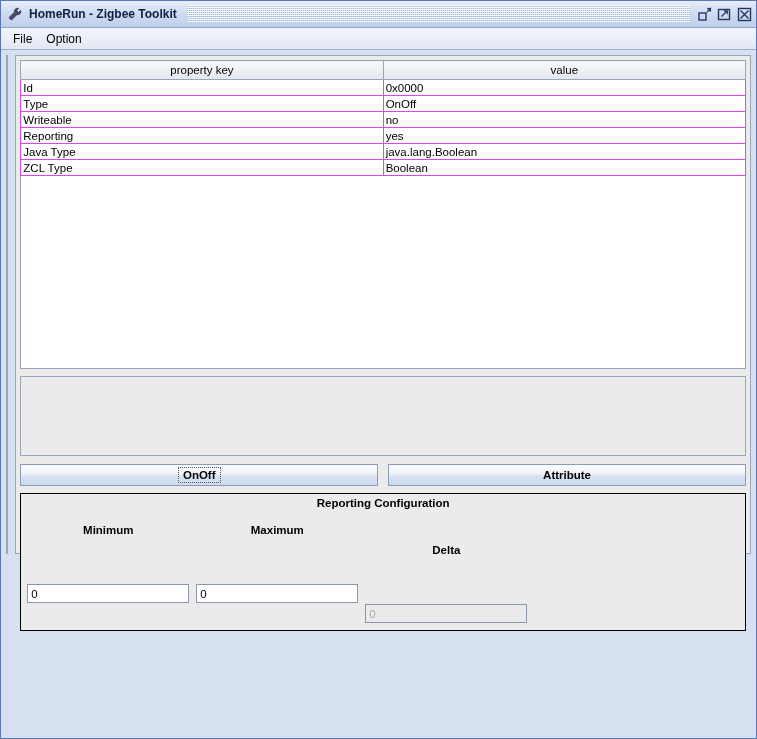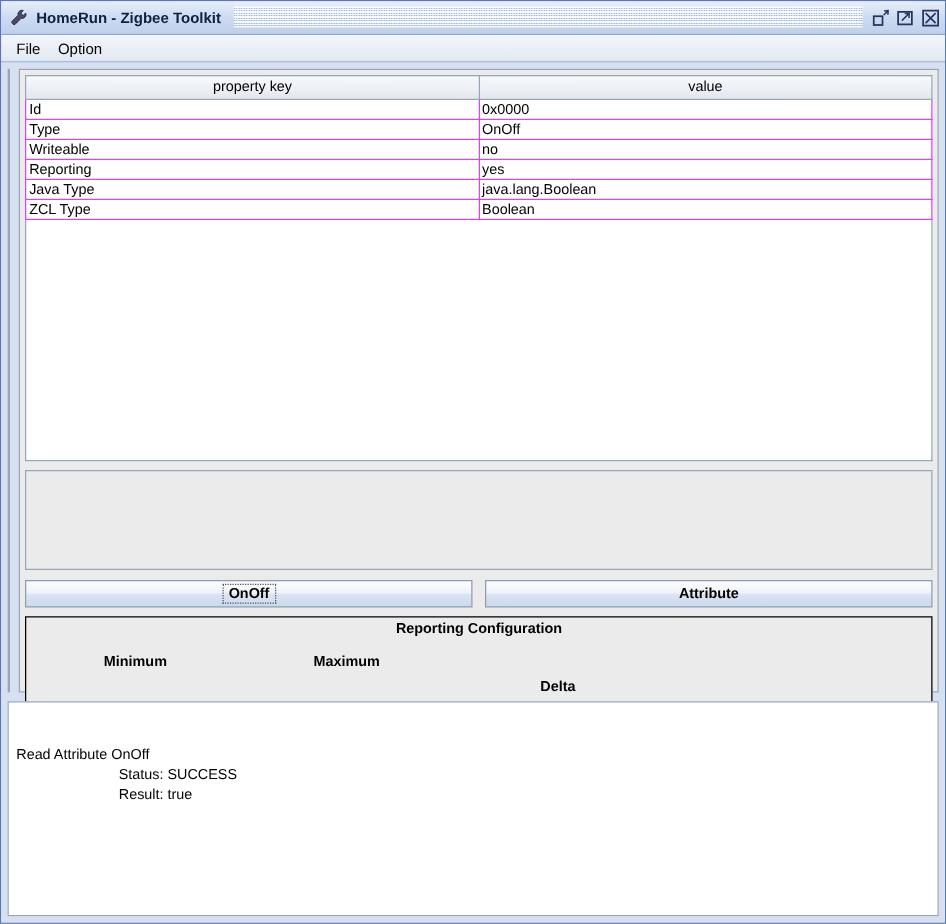--- a/index.html
+++ b/index.html
@@ -352,23 +352,15 @@
             <div class="rcol delta">
               <div class="rlabel">Delta</div>
               <input class="rinput disabled" type="text" disabled="" value="0" style="">
             </div>
           </div>
         </div>
 
       </div>
     </div>
 
-    <div id="log-panel">
-      <div id="log-spacer"></div>
-      <div id="log-lines">
-          <div class="logline">Read Attribute OnOff</div>
-          <div class="logline indent">Status: SUCCESS</div>
-          <div class="logline indent">Result: true</div>
-        </div>
-    </div>
 
   </div>
 </div>
 
 </body></html>

